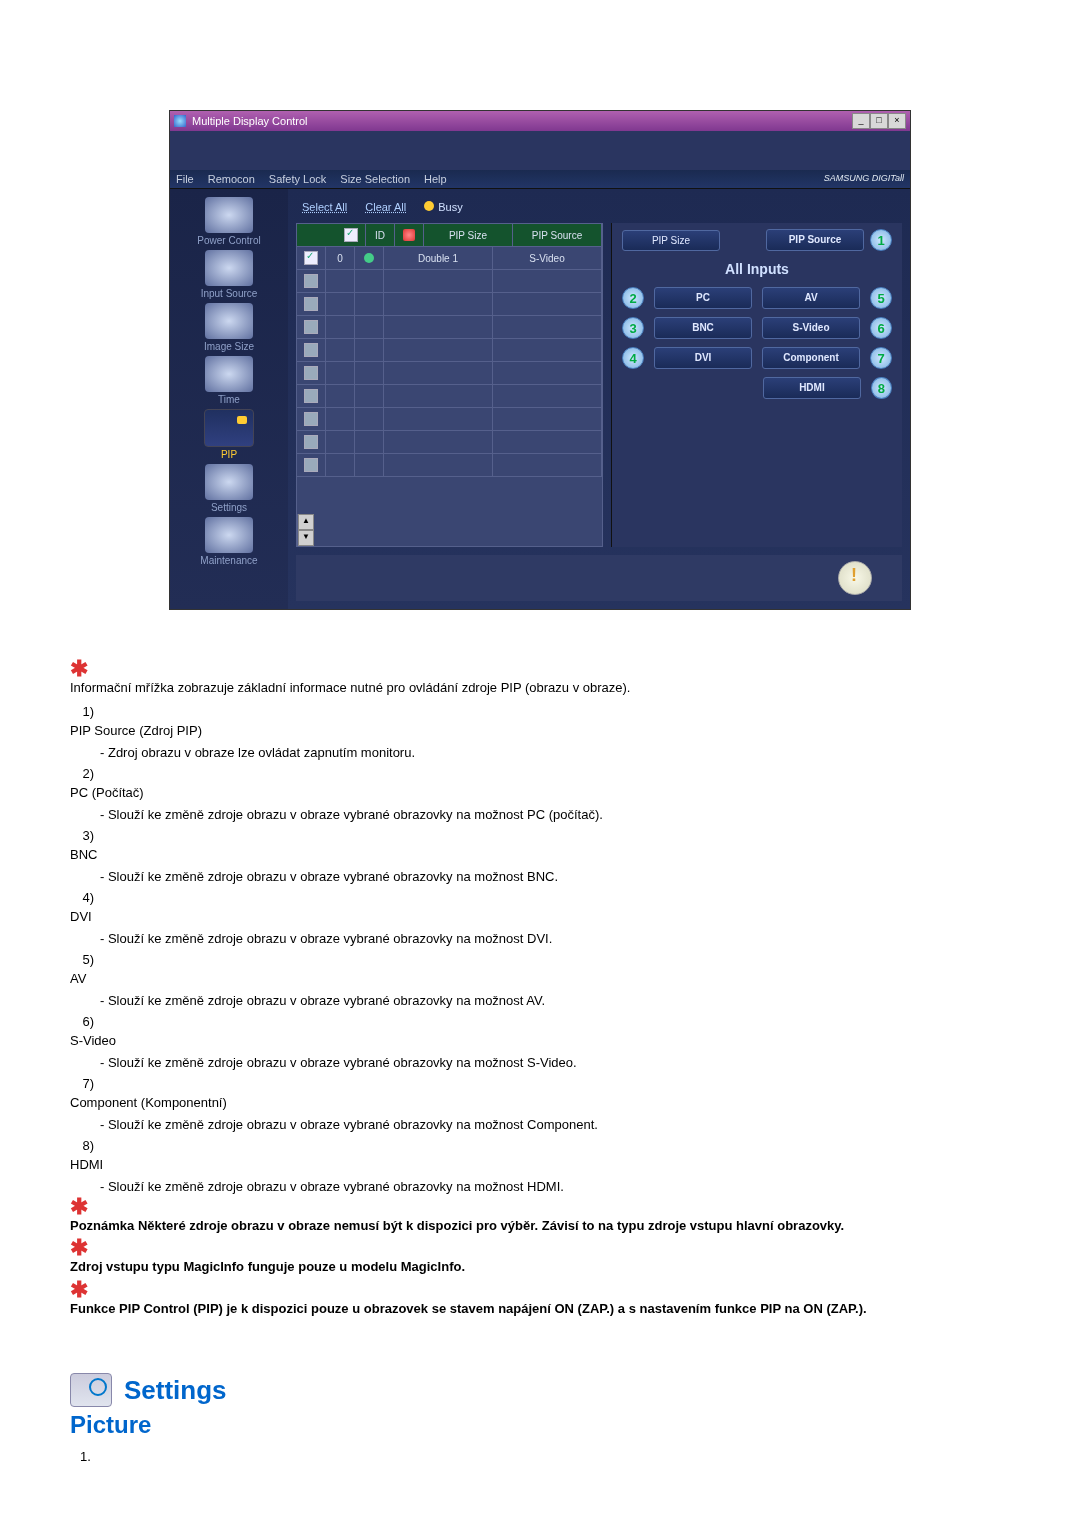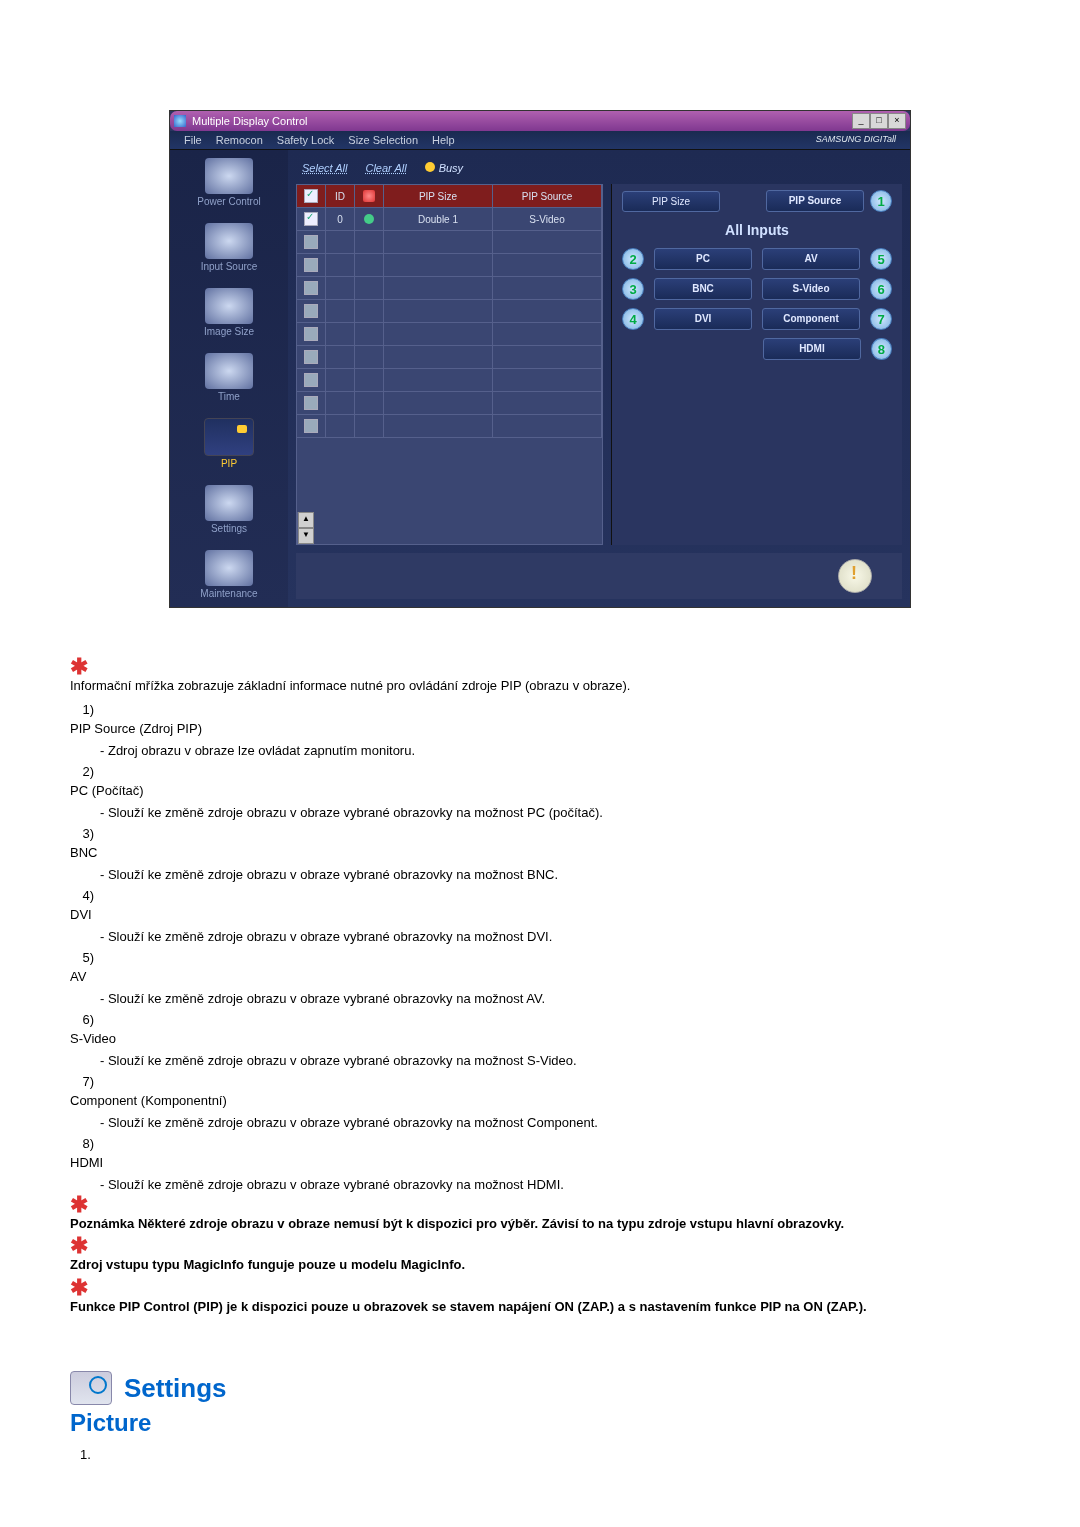--- a/index.html
+++ b/index.html
@@ -21,21 +21,20 @@
     background: #2a3560;
   }
   .titlebar {
     background: linear-gradient(#b060b0, #803890);
     color: #fff;
     font-size: 11px;
     padding: 2px 4px;
     display: flex;
     align-items: center;
     gap: 6px;
-    border-radius: 7px;
   }
   .titlebar-icon {
     width: 12px; height: 12px; background: radial-gradient(#9df, #36c);
     display: inline-block;
   }
   .win-btns {
     margin-left: auto;
     display: flex;
     gap: 0;
   }
@@ -45,43 +44,44 @@
     border: 1px solid #888;
     font-size: 9px;
     text-align: center;
     line-height: 12px;
     color: #000;
   }
   .menubar {
     background: linear-gradient(#1a2a50, #223566);
     color: #c8d0e0;
     font-size: 11px;
-    padding: 3px 14px;
+    padding: 3px 6px;
     display: flex;
     gap: 14px;
     border-bottom: 1px solid #111;
+    margin-top: 39px;
   }
   .menubar .brand {
     margin-left: auto;
     font-style: italic;
     font-size: 9px;
     color: #e0e8f0;
   }
   .ss-body {
     display: flex;
     min-height: 420px;
   }
   .sidebar {
     width: 118px;
     background: linear-gradient(#1a2448, #222d55);
     padding: 8px 0;
     display: flex;
     flex-direction: column;
     align-items: center;
-    gap: 16px;
+    gap: 4px;
   }
   .side-item {
     width: 100px;
     text-align: center;
     color: #8fa0c8;
     font-size: 10px;
   }
   .side-item.active { color: #ffcc33; }
   .side-icon {
     width: 48px; height: 36px;
@@ -98,21 +98,20 @@
     display: flex;
     flex-direction: column;
   }
   .topbuttons {
     display: flex;
     gap: 18px;
     align-items: flex-end;
     padding: 4px 6px 10px 6px;
     font-size: 11px;
     color: #d0e0ff;
-    font-style: italic;
   }
   .tbtn {
     color: #b0d0ff;
     border: none;
     text-decoration: underline dotted;
   }
   .busy-dot {
     width: 10px; height: 10px; border-radius: 50%;
     background: #ffcc33; display:inline-block; margin-right:4px;
   }
@@ -129,21 +128,21 @@
     display:flex; flex-direction:column;
   }
   .grid-head, .grid-row {
     display: flex;
     font-size: 10px;
     color: #d8e0f0;
     border-bottom: 1px solid #55608c;
     height: 22px;
     align-items: center;
   }
-  .grid-head { background: #7f1d1d; font-weight: normal;}
+  .grid-head { background: #14532d; font-weight: normal; padding-left: 40px;}
   .gc {
     border-right: 1px solid #55608c;
     text-align: center;
     height: 100%;
     display:flex; align-items:center; justify-content:center;
   }
   .gc.chk { width: 28px; }
   .gc.id { width: 28px; }
   .gc.status { width: 28px; }
   .gc.size { flex: 1; }

